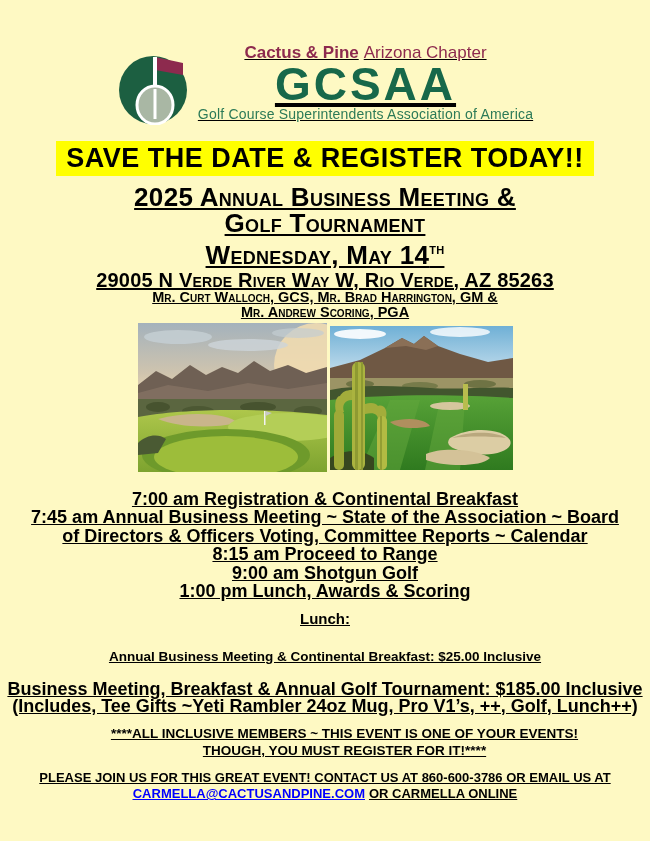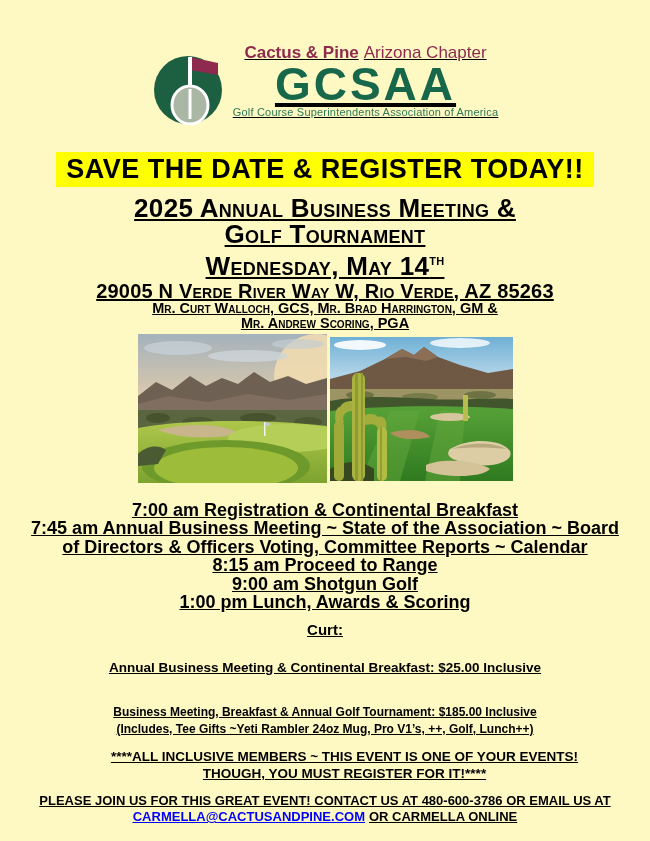--- a/index.html
+++ b/index.html
@@ -12,24 +12,24 @@
   .page { position:relative; width:650px; height:841px; overflow:hidden; text-align:center; background:#fef9c3;text-decoration:underline; }
 
   
   .logo-block { display:flex; justify-content:center; align-items:flex-start; padding-top:44px; }
   .logo-icon { margin-top:9px; margin-right:3px; flex:0 0 auto; }
   .logo-text { text-align:center; }
   .chapter-line { font-size:17px; color:#8d2a4e; line-height:18px; white-space:nowrap; }
   .chapter-bold { font-weight:bold; }
   .chapter-rest { margin-left:5px; }
   .gcsaa-word { font-size:46px; font-weight:bold; color:#17684a; letter-spacing:3px; line-height:42px; margin-top:1px; }
-  .assoc-name { font-size:11px; color:#2c7a57; letter-spacing:0.2px; margin-top:1px; white-space:nowrap; }
-
-  
-  .banner-row { margin-top:23px; }
+  .assoc-name { font-size:14px; color:#2c7a57; letter-spacing:0.2px; margin-top:1px; white-space:nowrap; }
+
+  
+  .banner-row { margin-top:12px; }
   .banner {
     display:inline-block; background:#ffff00; color:#000;
     font-weight:bold; font-size:27px; letter-spacing:0.5px;
     padding:3px 10px 4px; line-height:28px;
   }
 
   
   .title {
     margin-top:8px; font-weight:bold; font-variant:small-caps;
     font-size:26px; line-height:26px; letter-spacing:0.3px;
@@ -41,21 +41,21 @@
   
   .photos { display:flex; justify-content:center; align-items:flex-start; gap:3px; margin-top:4px; }
   .photo { display:block; }
   .photo-right { margin-top:3px; }
 
   
   .schedule { width:600px; margin:14px auto 0; font-weight:bold; font-size:18px; line-height:18.5px; }
 
   .cost-heading { margin-top:9px; font-weight:bold; font-size:15px; }
   .price1 { margin-top:21px; font-weight:bold; font-size:13.5px; line-height:17px; }
-  .price2 { margin-top:28px; font-weight:bold; font-size:12px; line-height:17px; }
+  .price2 { margin-top:16px; font-weight:bold; font-size:18px; line-height:17px; }
   .notice { margin-top:10px; font-weight:bold; font-size:13.5px; line-height:17px;padding-left:39px; }
   .contact { margin-top:11px; font-weight:bold; font-size:13px; line-height:16.5px; }
   .email-link { color:#0000ff; text-decoration:underline; font-weight:bold; }
   .after-email { margin-left:4px; }
 </style>
 </head>
 <body>
 
 <div class="page">
 
@@ -175,30 +175,30 @@
   </div>
 
   <div class="schedule">
     <div>7:00 am Registration &amp; Continental Breakfast</div>
     <div>7:45 am Annual Business Meeting ~ State of the Association ~ Board of Directors &amp; Officers Voting, Committee Reports ~ Calendar</div>
     <div>8:15 am Proceed to Range</div>
     <div>9:00 am Shotgun Golf</div>
     <div>1:00 pm Lunch, Awards &amp; Scoring</div>
   </div>
 
-  <div class="cost-heading">Curt:</div>
+  <div class="cost-heading">Lunch:</div>
   <div class="price1">Annual Business Meeting &amp; Continental Breakfast: $25.00 Inclusive</div>
   <div class="price2">
     <span>Business Meeting, Breakfast &amp; Annual Golf Tournament: $185.00 Inclusive</span><br>
     <span>(Includes, Tee Gifts ~Yeti Rambler 24oz Mug, Pro V1’s, ++, Golf, Lunch++)</span>
   </div>
 
   <div class="notice">
     <span>****ALL INCLUSIVE MEMBERS ~ THIS EVENT IS ONE OF YOUR EVENTS!</span><br>
     <span>THOUGH, YOU MUST REGISTER FOR IT!****</span>
   </div>
 
   <div class="contact">
-    <span>PLEASE JOIN US FOR THIS GREAT EVENT! CONTACT US AT 480-600-3786 OR EMAIL US AT</span><br>
+    <span>PLEASE JOIN US FOR THIS GREAT EVENT! CONTACT US AT 860-600-3786 OR EMAIL US AT</span><br>
     <a href="#" class="email-link">CARMELLA@CACTUSANDPINE.COM</a><span class="after-email">OR CARMELLA ONLINE</span>
   </div>
 
 </div>
 
 </body></html>

